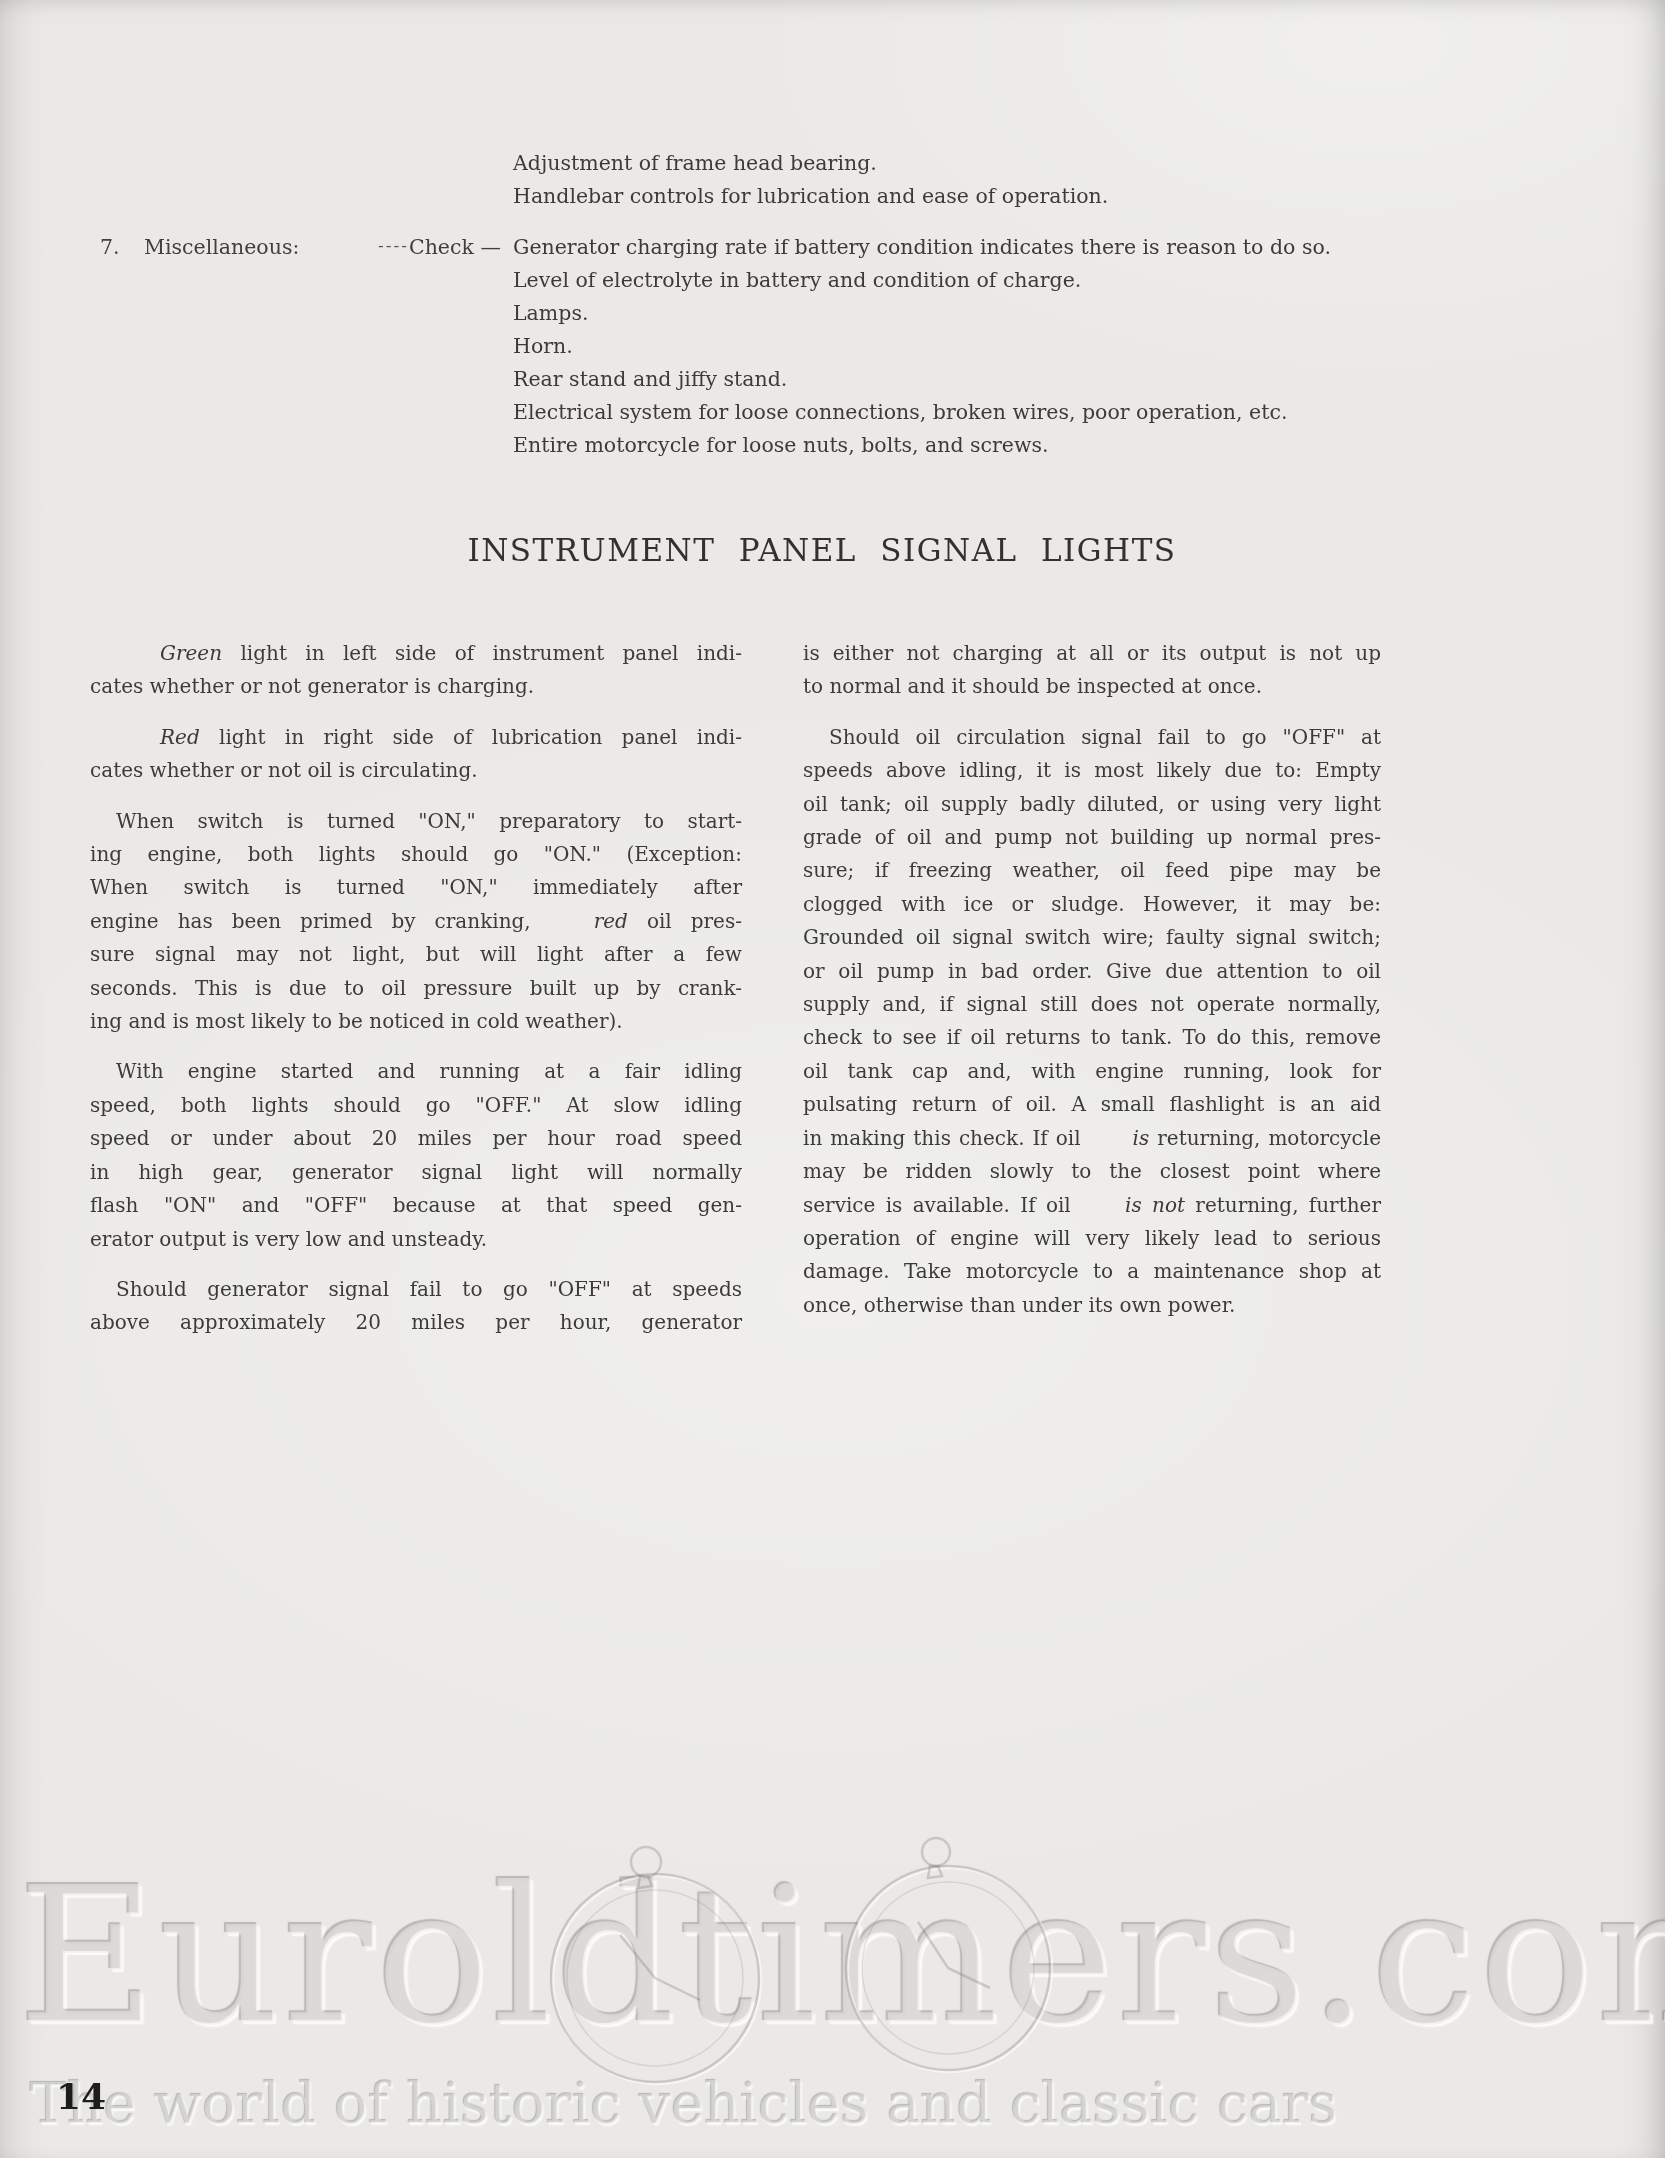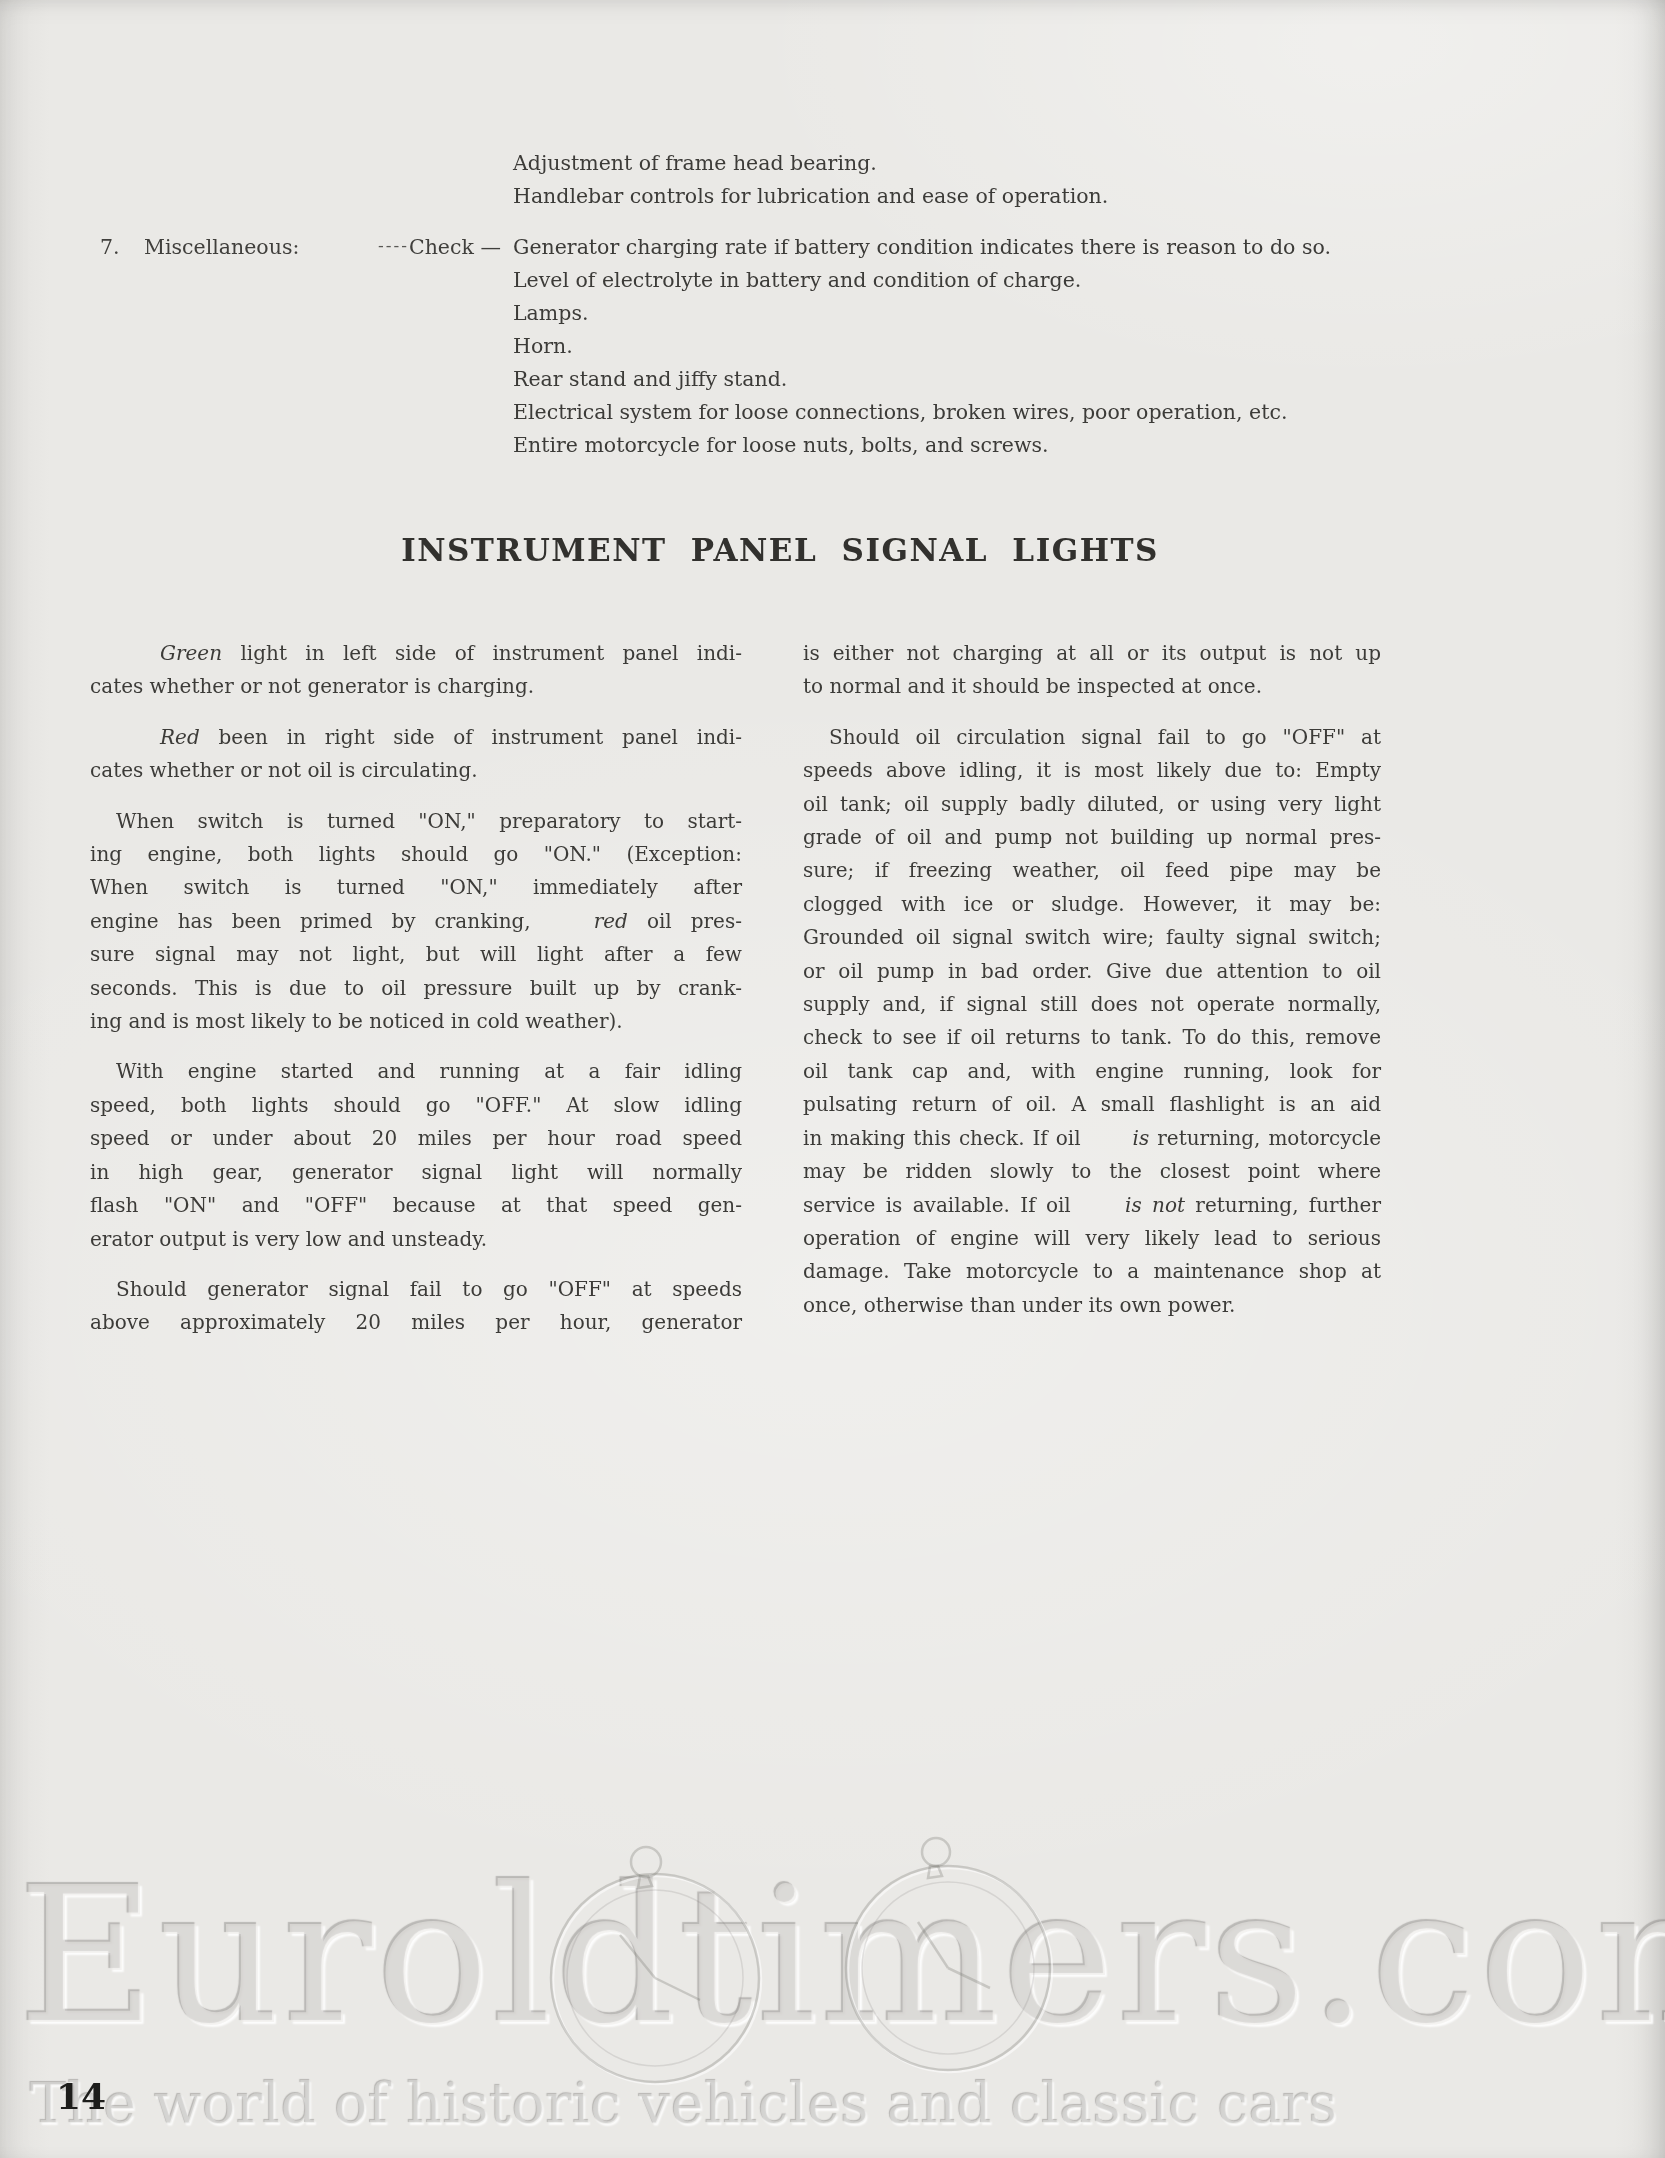--- a/index.html
+++ b/index.html
@@ -26,22 +26,22 @@
     font-size:20.5px;line-height:33px;color:#3c3b38;}
   .checklist-block .gap{height:18px;}
   .check-prefix-num{position:absolute;left:100px;top:231px;font-size:20.5px;line-height:33px;}
   .check-prefix-label{position:absolute;left:144px;top:231px;font-size:20.5px;line-height:33px;}
   .check-prefix-check{position:absolute;left:378px;top:231px;font-size:20.5px;line-height:33px;white-space:nowrap;}
   .check-prefix-check .dashes{letter-spacing:2px;position:relative;top:-3px;font-size:17px;opacity:.85;}
 
   
   .section-title{
     position:absolute;left:0;top:530px;width:1560px;text-align:center;
-    font-size:31px;font-weight:bold;letter-spacing:1.5px;word-spacing:12px;
-    color:#32312e;line-height:40px;
+    font-size:31px;font-weight:normal;letter-spacing:1.5px;word-spacing:12px;
+    color:#32312e;line-height:40px;padding-left:42px;
   }
 
   
   .col{position:absolute;top:637px;font-size:20px;line-height:33.4px;color:#3c3b38;}
   .col-left{left:90px;width:652px;}
   .col-right{left:803px;width:578px;}
   .para{margin-bottom:17px;}
   .para .line{text-align:justify;text-align-last:justify;}
   .para .line:last-child{text-align-last:left;}
   .para.jlast .line:last-child{text-align-last:justify;}
@@ -118,21 +118,21 @@
   <span class="check-prefix-check"><span class="dashes">----</span><span>Check</span> <span>—</span></span>
 
   <div class="section-title">INSTRUMENT PANEL SIGNAL LIGHTS</div>
 
   <div class="col col-left">
       <div class="para">
         <div class="line"><span class="it">Green</span><span> light in left side of instrument panel indi-</span></div>
         <div class="line"><span>cates whether or not generator is charging.</span></div>
       </div>
       <div class="para">
-        <div class="line"><span class="it">Red</span><span> been in right side of instrument panel indi-</span></div>
+        <div class="line"><span class="it">Red</span><span> light in right side of lubrication panel indi-</span></div>
         <div class="line"><span>cates whether or not oil is circulating.</span></div>
       </div>
       <div class="para">
         <div class="line"><span>When switch is turned "ON," preparatory to start-</span></div>
         <div class="line"><span>ing engine, both lights should go "ON." (Exception:</span></div>
         <div class="line"><span>When switch is turned "ON," immediately after</span></div>
         <div class="line"><span>engine has been primed by cranking, </span><span class="it">red</span><span> oil pres-</span></div>
         <div class="line"><span>sure signal may not light, but will light after a few</span></div>
         <div class="line"><span>seconds. This is due to oil pressure built up by crank-</span></div>
         <div class="line"><span>ing and is most likely to be noticed in cold weather).</span></div>

